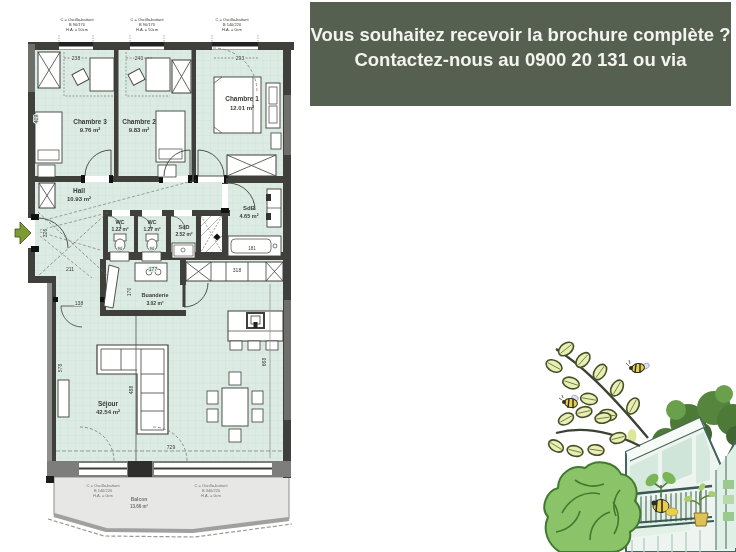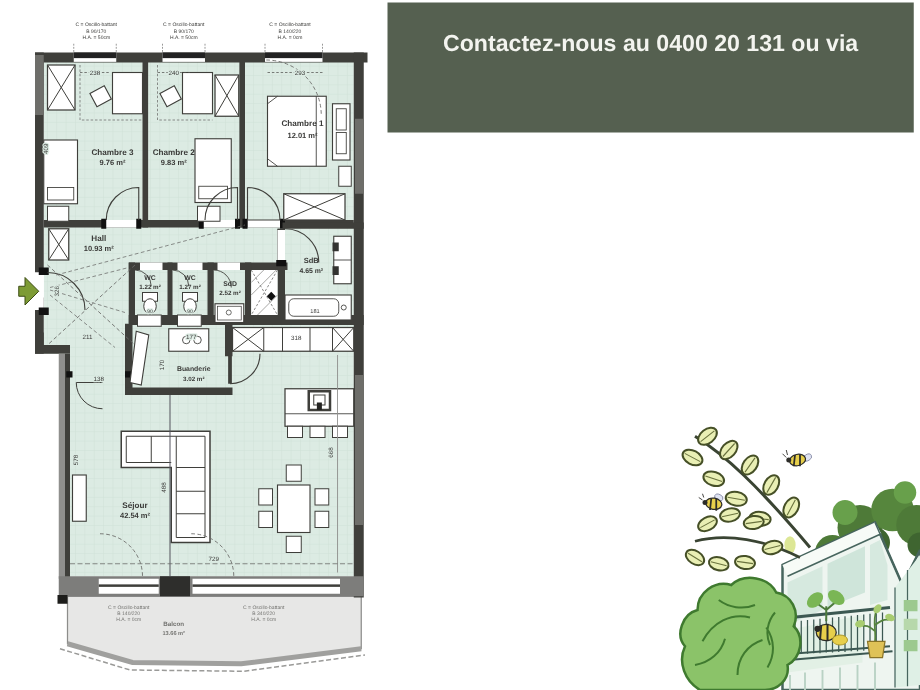--- a/index.html
+++ b/index.html
@@ -367,21 +367,22 @@
 <text x="103" y="487">C = Oscillo-battant</text>
 <text x="103" y="492">B 140/220</text>
 <text x="103" y="497">H.A. = 0cm</text>
 <text x="211" y="487">C = Oscillo-battant</text>
 <text x="211" y="492">B 340/220</text>
 <text x="211" y="497">H.A. = 0cm</text>
 </g>
 </svg>
 
 <div class="abs" style="left:310px;top:2px;width:421px;height:104px;background:#556050;color:#f3f4ef;text-align:center;font-weight:bold;font-size:18.5px;line-height:24.7px;padding-top:21px;box-sizing:border-box">
-<div>Contactez-nous au 0400 20 131 ou via</div>
+<div>Vous souhaitez recevoir la brochure complète ?</div>
+<div>Contactez-nous au 0900 20 131 ou via</div>
 </div>
 
 <svg class="abs" style="left:520px;top:320px" width="216" height="232" viewBox="520 320 216 232">
 
 <g>
 <circle cx="666" cy="442" r="14" fill="#4e7a38"></circle>
 <circle cx="688" cy="422" r="18" fill="#4e7a38"></circle>
 <circle cx="714" cy="408" r="17" fill="#56863d"></circle>
 <circle cx="733" cy="420" r="16" fill="#4e7a38"></circle>
 <circle cx="700" cy="434" r="12" fill="#3f6530"></circle>

